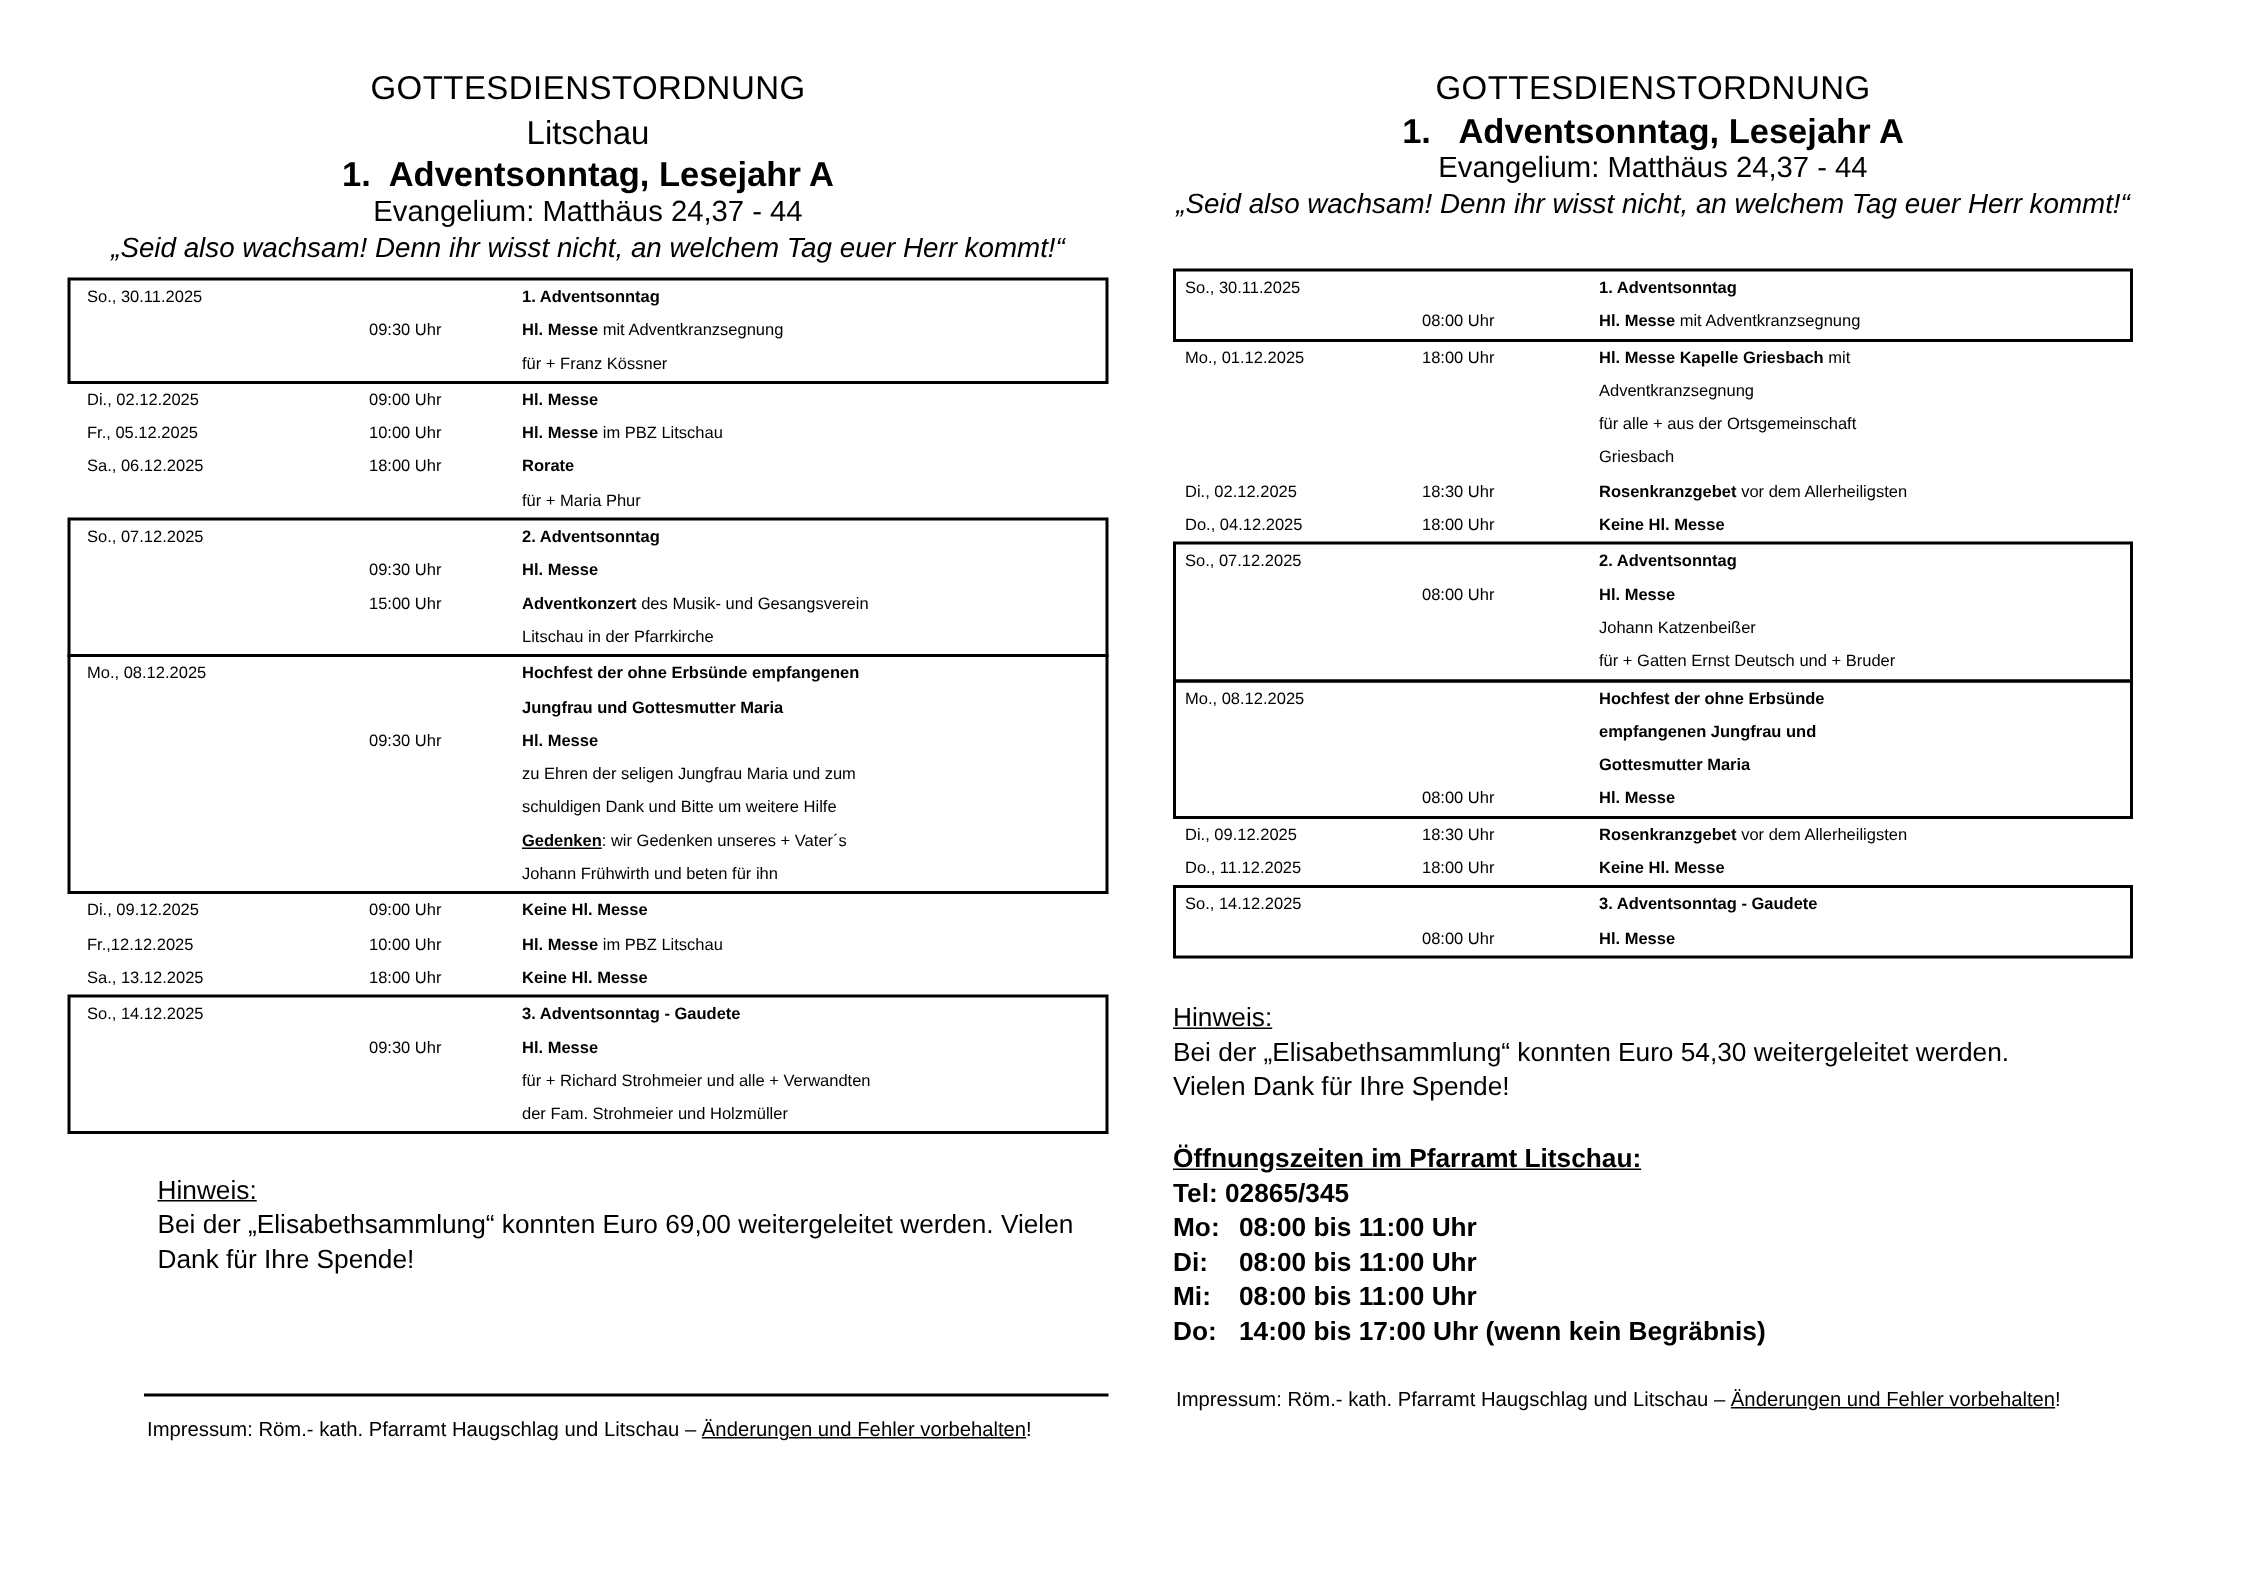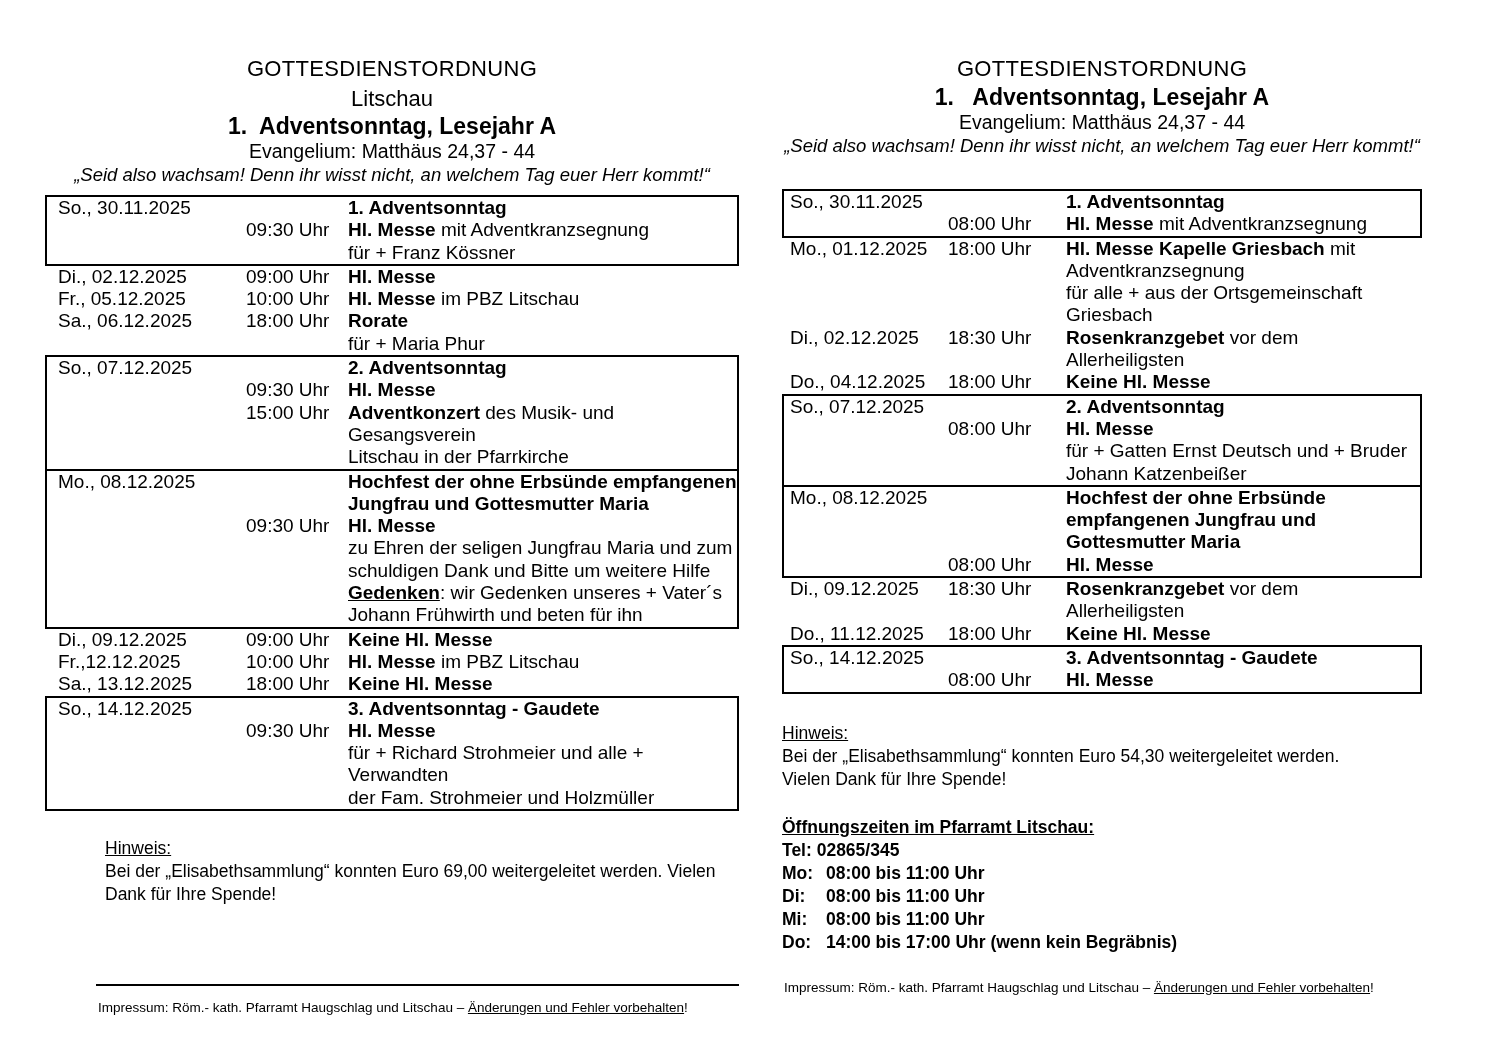--- a/index.html
+++ b/index.html
@@ -1,32 +1,32 @@
 <!DOCTYPE html>
 <html><head>
 <meta charset="utf-8">
 <style>
   html,body{margin:0;padding:0;background:#e8e8e8;}
   .page{
     position:relative;width:1500px;height:1061px;background:#ffffff;
     font-family:"Liberation Sans", sans-serif;color:#000;overflow:hidden;
   }
-  .col{position:absolute;top:50px;}
+  .col{position:absolute;top:40px;}
   .col-left{left:45px;width:694px;}
   .col-right{left:782px;width:640px;}
 
   
   .doc-title{font-size:22px;line-height:31px;text-align:center;margin-top:3px;letter-spacing:.3px;}
   .doc-place{font-size:22px;line-height:29px;text-align:center;}
   .doc-subtitle{font-size:23px;line-height:26px;font-weight:bold;text-align:center;white-space:pre;}
   .doc-evangelium{font-size:19.5px;line-height:24px;text-align:center;}
   .doc-quote{font-size:18.5px;line-height:24px;font-style:italic;text-align:center;}
 
   
-  .schedule{font-size:19px;line-height:22.3px;}
+  .schedule{font-size:11px;line-height:22.3px;}
   .schedule-left{margin-top:8px;--dw:199px;--dp:11px;--tw:102px;}
   .schedule-right{margin-top:31px;--dw:164px;--dp:6px;--tw:118px;}
   .group{border:2px solid transparent;}
   .group.boxed{border-color:#000;}
   .group + .group{margin-top:-2px;}
   .line{display:flex;}
   .c-date{box-sizing:border-box;flex:0 0 var(--dw);padding-left:var(--dp);}
   .c-time{flex:0 0 var(--tw);}
   .c-desc{flex:1 1 auto;min-width:0;}
   .b{font-weight:bold;text-align:center;}
@@ -270,26 +270,26 @@
             <div class="c-desc"><span class="b">2. Adventsonntag</span></div>
           </div>
           <div class="line">
             <div class="c-date"></div>
             <div class="c-time">08:00 Uhr</div>
             <div class="c-desc"><span class="b">Hl. Messe</span></div>
           </div>
           <div class="line">
             <div class="c-date"></div>
             <div class="c-time"></div>
+            <div class="c-desc"><span>Johann Katzenbeißer</span></div>
+          </div>
+          <div class="line">
+            <div class="c-date"></div>
+            <div class="c-time"></div>
             <div class="c-desc"><span>für + Gatten Ernst Deutsch und + Bruder</span></div>
-          </div>
-          <div class="line">
-            <div class="c-date"></div>
-            <div class="c-time"></div>
-            <div class="c-desc"><span>Johann Katzenbeißer</span></div>
           </div>
         </div>
         <div class="group boxed">
           <div class="line">
             <div class="c-date">Mo., 08.12.2025</div>
             <div class="c-time"></div>
             <div class="c-desc"><span class="b">Hochfest der ohne Erbsünde</span></div>
           </div>
           <div class="line">
             <div class="c-date"></div>

